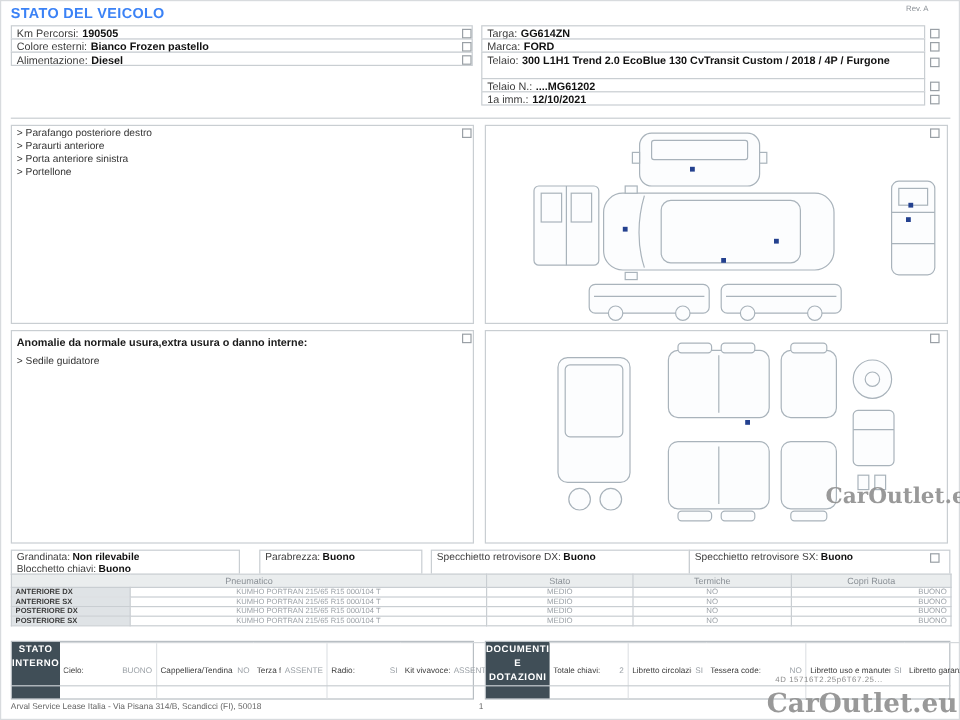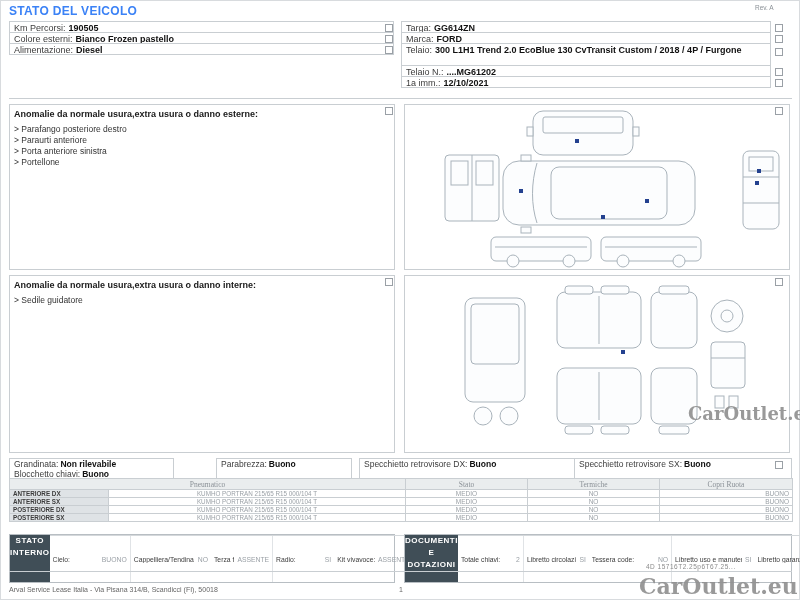--- a/index.html
+++ b/index.html
@@ -28,30 +28,30 @@
   #ext-diag{left:403px;top:103px;width:386px;height:166px;}
   #int-text{left:8px;top:274px;width:386px;height:178px;}
   #int-diag{left:403px;top:274px;width:386px;height:178px;}
   .panel-title{font-weight:bold;font-size:9px;padding:4px 4px 5px 4px;color:#1a1a1a;}
   .cols{display:flex;}
   .col{width:50%;}
   .item{font-size:8.5px;line-height:11px;padding:0 4px;color:#333;white-space:nowrap;}
 
   .cond{position:absolute;top:457px;height:21px;border:1px solid #c9ced2;box-sizing:border-box;
         font-size:8.5px;line-height:9.5px;padding:1px 4px;background:#fff;overflow:hidden;}
-  #cond-1{left:8px;width:165px;}
+  #cond-1{left:8px;width:191px;}
   #cond-2{left:198px;width:136px;margin-left:17px;}
   #cond-3{left:358px;width:216px;}
   #cond-4{left:573px;width:218px;}
   .cond .cval{font-weight:bold;color:#111;margin-left:2px;}
 
   table.tires{position:absolute;left:8px;top:477px;width:783px;border-collapse:collapse;
               table-layout:fixed;font-size:6.5px;background:#fff;}
   .tires th{border:1px solid #c9ced2;background:#eaedee;color:#8a9096;font-weight:normal;
-            font-size:7.5px;height:10px;padding:0;font-family:Liberation Serif, serif;}
+            font-size:7.5px;height:10px;padding:0;}
   .tires td{border:1px solid #c9ced2;height:7px;padding:0 3px;overflow:hidden;white-space:nowrap;}
   .tires td.pos{background:#dfe3e6;font-weight:bold;color:#3c3c3c;font-size:6.3px;}
   .tires td.tdesc{text-align:center;color:#9aa0a6;font-size:6.3px;}
   .tires td.tc{text-align:center;color:#9aa0a6;}
   .tires td.tr-r{text-align:right;color:#9aa0a6;}
 
   .btable{position:absolute;top:533px;height:49px;border:1px solid #b8bec3;box-sizing:border-box;
           display:flex;flex-direction:row;background:#fff;}
   #stato-interno{left:8px;width:386px;}
   #documenti{left:403px;width:388px;}
@@ -116,21 +116,20 @@
       <span class="lbl">Telaio N.:</span><span class="val">....MG61202</span>
     </div>
     <div class="info-row">
       <span class="lbl">1a imm.:</span><span class="val">12/10/2021</span>
     </div>
   </div>
 
   <div class="sep"></div>
 
   <div class="panel" id="ext-text">
-    <div class="panel-title">Anomalie da normale usura,extra usura o danno esterne:</div>
     <div class="cols">
       <div class="col">
         <div class="item">&gt; Parafango posteriore destro</div>
         <div class="item">&gt; Paraurti anteriore</div>
         <div class="item">&gt; Porta anteriore sinistra</div>
         <div class="item">&gt; Portellone</div>
       </div>
     </div>
   </div>
 

